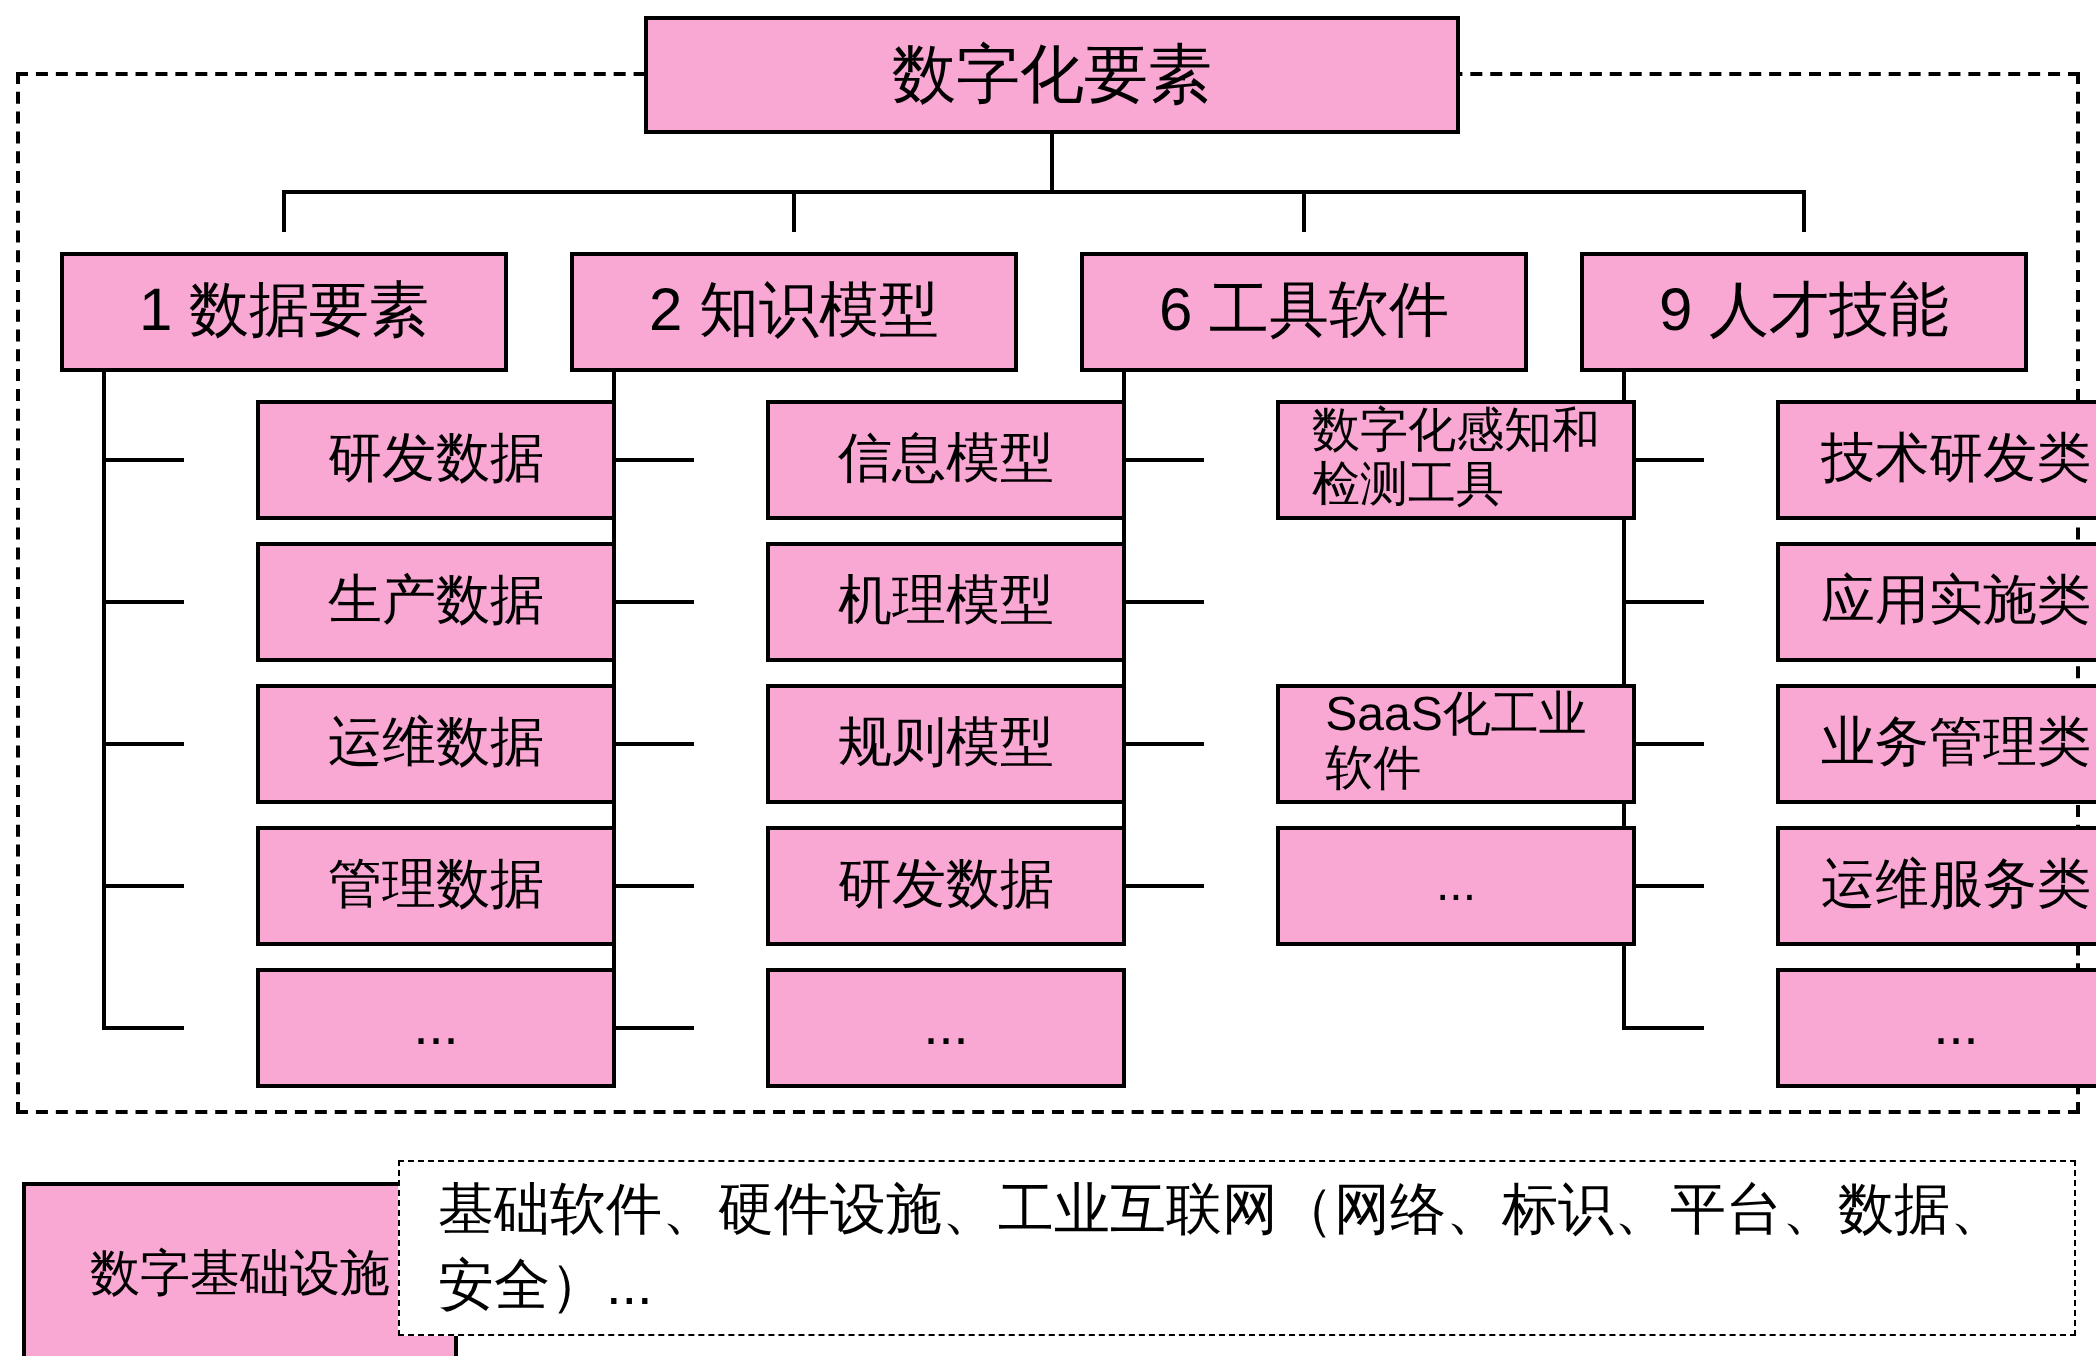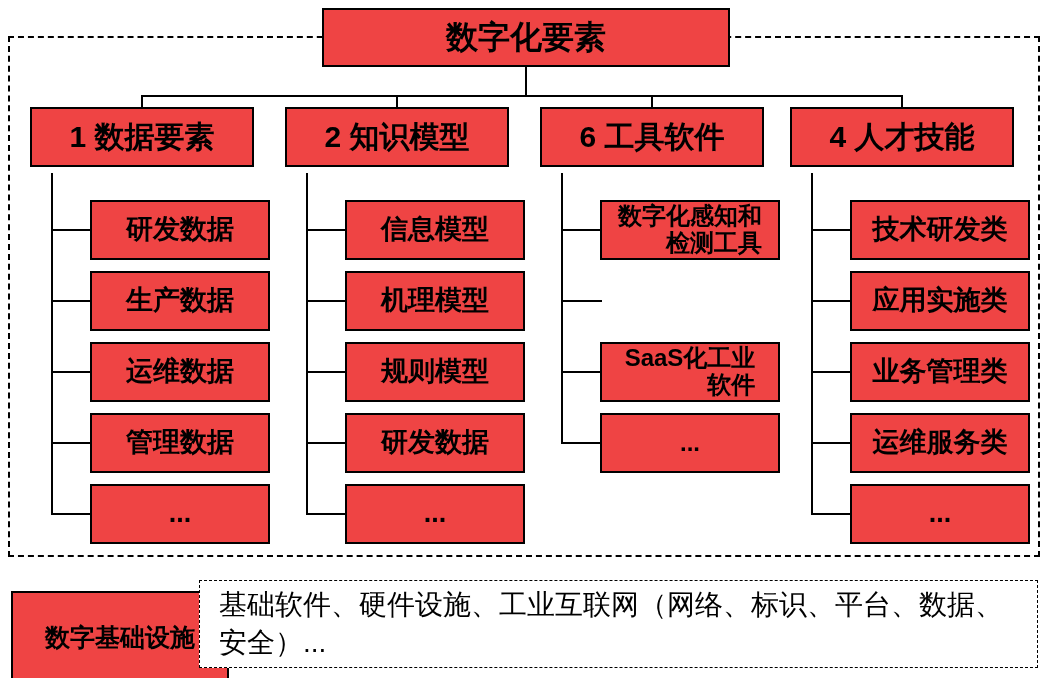--- a/index.html
+++ b/index.html
@@ -3,26 +3,26 @@
 <meta charset="utf-8">
 <style>
   html,body{margin:0;padding:0;background:#ffffff;}
   .stage{position:relative;width:1048px;height:678px;background:#fff;
          font-family:"Liberation Sans",sans-serif;color:#000;overflow:hidden;}
   .frame{position:absolute;left:8px;top:36px;width:1032px;height:521px;
          border:2px dashed #000;box-sizing:border-box;}
   .hline,.vline{position:absolute;background:#000;}
   .hline{height:2px;}
   .vline{width:2px;}
-  .box{position:absolute;box-sizing:border-box;border:2px solid #000;background:#ef4444;
-       display:flex;align-items:center;justify-content:center;text-align:right;line-height:1.15;font-weight:bold;}
+  .box{position:absolute;box-sizing:border-box;border:2px solid #000;background:#f9a8d4;
+       display:flex;align-items:center;justify-content:center;text-align:left;line-height:1.15;}
   .root{left:322px;top:8px;width:408px;height:59px;font-size:32px;}
-  .hdr{top:107px;width:224px;height:60px;font-size:30px;}
+  .hdr{top:126px;width:224px;height:60px;font-size:30px;}
   .h1{left:30px}.h2{left:285px}.h3{left:540px}.h4{left:790px}
-  .child{width:180px;height:60px;font-size:27px;white-space:pre-line;}
+  .child{width:180px;height:60px;font-size:27px;white-space:pre-line;margin-left:38px;}
   .c1{left:90px}.c2{left:345px}.c3{left:600px;font-size:24px;line-height:1.12;}.c4{left:850px}
   .r1{top:200px}.r2{top:271px}.r3{top:342px}.r4{top:413px}.r5{top:484px}
   .infra{left:11px;top:591px;width:218px;height:92px;font-size:25px;}
   .desc{position:absolute;left:199px;top:580px;width:839px;height:88px;border:1px dashed #000;
         box-sizing:border-box;display:flex;align-items:center;padding:0 10px 0 19px;
         font-size:28px;background:#fff;text-align:left;}
 </style>
 </head>
 <body>
 
@@ -63,21 +63,21 @@
   <div class="hline" style="left:811px;top:300px;width:41px"></div>
   <div class="hline" style="left:811px;top:371px;width:41px"></div>
   <div class="hline" style="left:811px;top:442px;width:41px"></div>
   <div class="hline" style="left:811px;top:513px;width:41px"></div>
 
   <div class="box root">数字化要素</div>
 
   <div class="box hdr h1">1 数据要素</div>
   <div class="box hdr h2">2 知识模型</div>
   <div class="box hdr h3">6 工具软件</div>
-  <div class="box hdr h4">4 人才技能</div>
+  <div class="box hdr h4">9 人才技能</div>
 
   <div class="box child c1 r1">研发数据</div>
   <div class="box child c1 r2">生产数据</div>
   <div class="box child c1 r3">运维数据</div>
   <div class="box child c1 r4">管理数据</div>
   <div class="box child c1 r5">...</div>
 
   <div class="box child c2 r1">信息模型</div>
   <div class="box child c2 r2">机理模型</div>
   <div class="box child c2 r3">规则模型</div>

